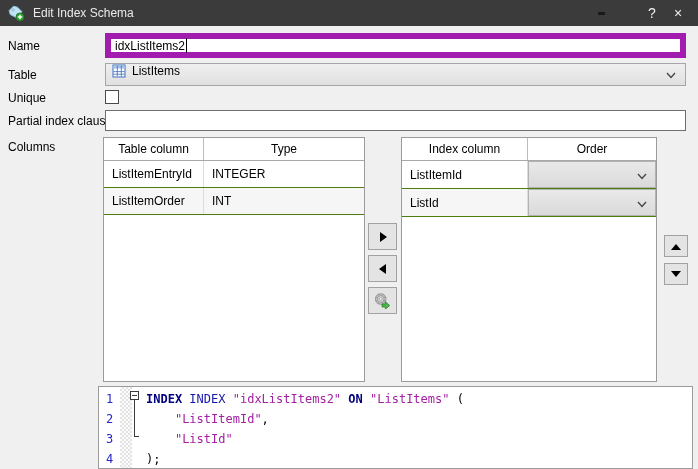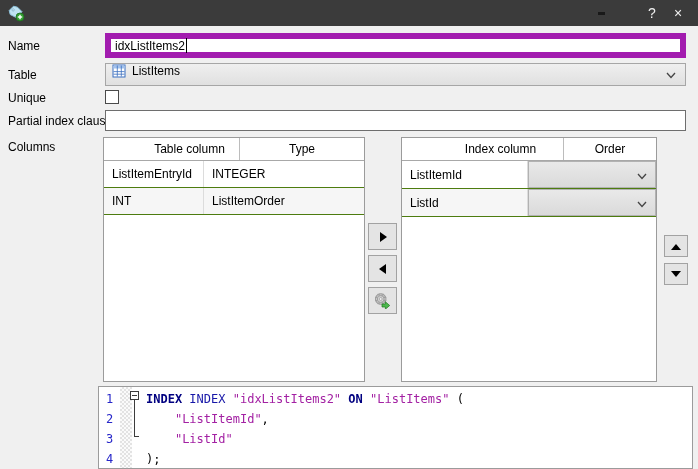--- a/index.html
+++ b/index.html
@@ -33,21 +33,21 @@
   .combo .cname{margin-left:6px;}
   .combo .chev{position:absolute;right:9px;top:8px;}
 
   .checkbox{position:absolute;left:105px;top:90px;width:14px;height:14px;
             background:#fff;border:1px solid #4a4a4a;}
 
   
   .ctable{position:absolute;top:137px;background:#fff;border:1px solid #9b9b9b;}
   .ctable.src{left:103px;width:262px;height:245px;}
   .ctable.idx{left:401px;width:256px;height:245px;}
-  .thead{display:grid;height:23px;border-bottom:1px solid #a8a8a8;padding-left:36px;}
+  .thead{display:grid;height:23px;border-bottom:1px solid #a8a8a8;}
   .src .thead{grid-template-columns:100px 1fr;}
   .idx .thead{grid-template-columns:126px 1fr;}
   .hcell{display:flex;align-items:center;justify-content:center;border-right:1px solid #bcbcbc;}
   .hcell:last-child{border-right:none;}
   .trow{display:grid;height:27px;border-bottom:1px solid #4d7c0f;background:#fff;}
   .src .trow{grid-template-columns:100px 1fr;}
   .idx .trow{grid-template-columns:126px 1fr;height:28px;}
   .trow.alt{background:#f6f6f6;}
   .tcell{display:flex;align-items:center;padding-left:8px;border-right:1px solid #dcdcdc;overflow:hidden;}
   .tcell:last-child{border-right:none;}
@@ -95,20 +95,21 @@
 <div class="dialog">
 
   <div class="titlebar">
     <svg class="appicon" width="18" height="18" viewBox="0 0 18 18">
       <path d="M2.2 6.5 L6.5 2.2 L10.5 3.2 L15 7.7 L9.2 13.5 L3.2 10.5 Z" fill="#bfe3f2" stroke="#8fc3dd" stroke-width="1"></path>
       <circle cx="6.1" cy="5.9" r="1.1" fill="#ffffff" stroke="#6fa7c4" stroke-width="0.8"></circle>
       <circle cx="13" cy="13" r="4" fill="#35a035" stroke="#1d6e1d" stroke-width="0.8"></circle>
       <rect x="12.3" y="10.8" width="1.4" height="4.4" fill="#ffffff"></rect>
       <rect x="10.8" y="12.3" width="4.4" height="1.4" fill="#ffffff"></rect>
     </svg>
+    <span class="title">Edit Index Schema</span>
     <span class="tb-spacer"></span>
     <span class="tb-dash"></span>
     <button class="tb-btn">?</button>
     <button class="tb-btn close">×</button>
   </div>
 
   <div class="flabel" style="top:39px">Name</div>
   <div class="flabel" style="top:68px">Table</div>
   <div class="flabel" style="top:91px">Unique</div>
   <div class="flabel" style="top:114px">Partial index clause</div>
@@ -144,22 +145,22 @@
     <div class="thead">
       <div class="hcell">Table column</div>
       <div class="hcell">Type</div>
     </div>
     <div>
         <div class="trow">
           <div class="tcell">ListItemEntryId</div>
           <div class="tcell">INTEGER</div>
         </div>
         <div class="trow alt">
+          <div class="tcell">ListItemOrder</div>
           <div class="tcell">INT</div>
-          <div class="tcell">ListItemOrder</div>
         </div>
       </div>
   </div>
 
   <button class="sqbtn btn-right">
     <svg width="12" height="12" viewBox="0 0 12 12">
       <polygon points="3,1 10,6 3,11" fill="#000"></polygon>
     </svg>
   </button>
   <button class="sqbtn btn-left">

